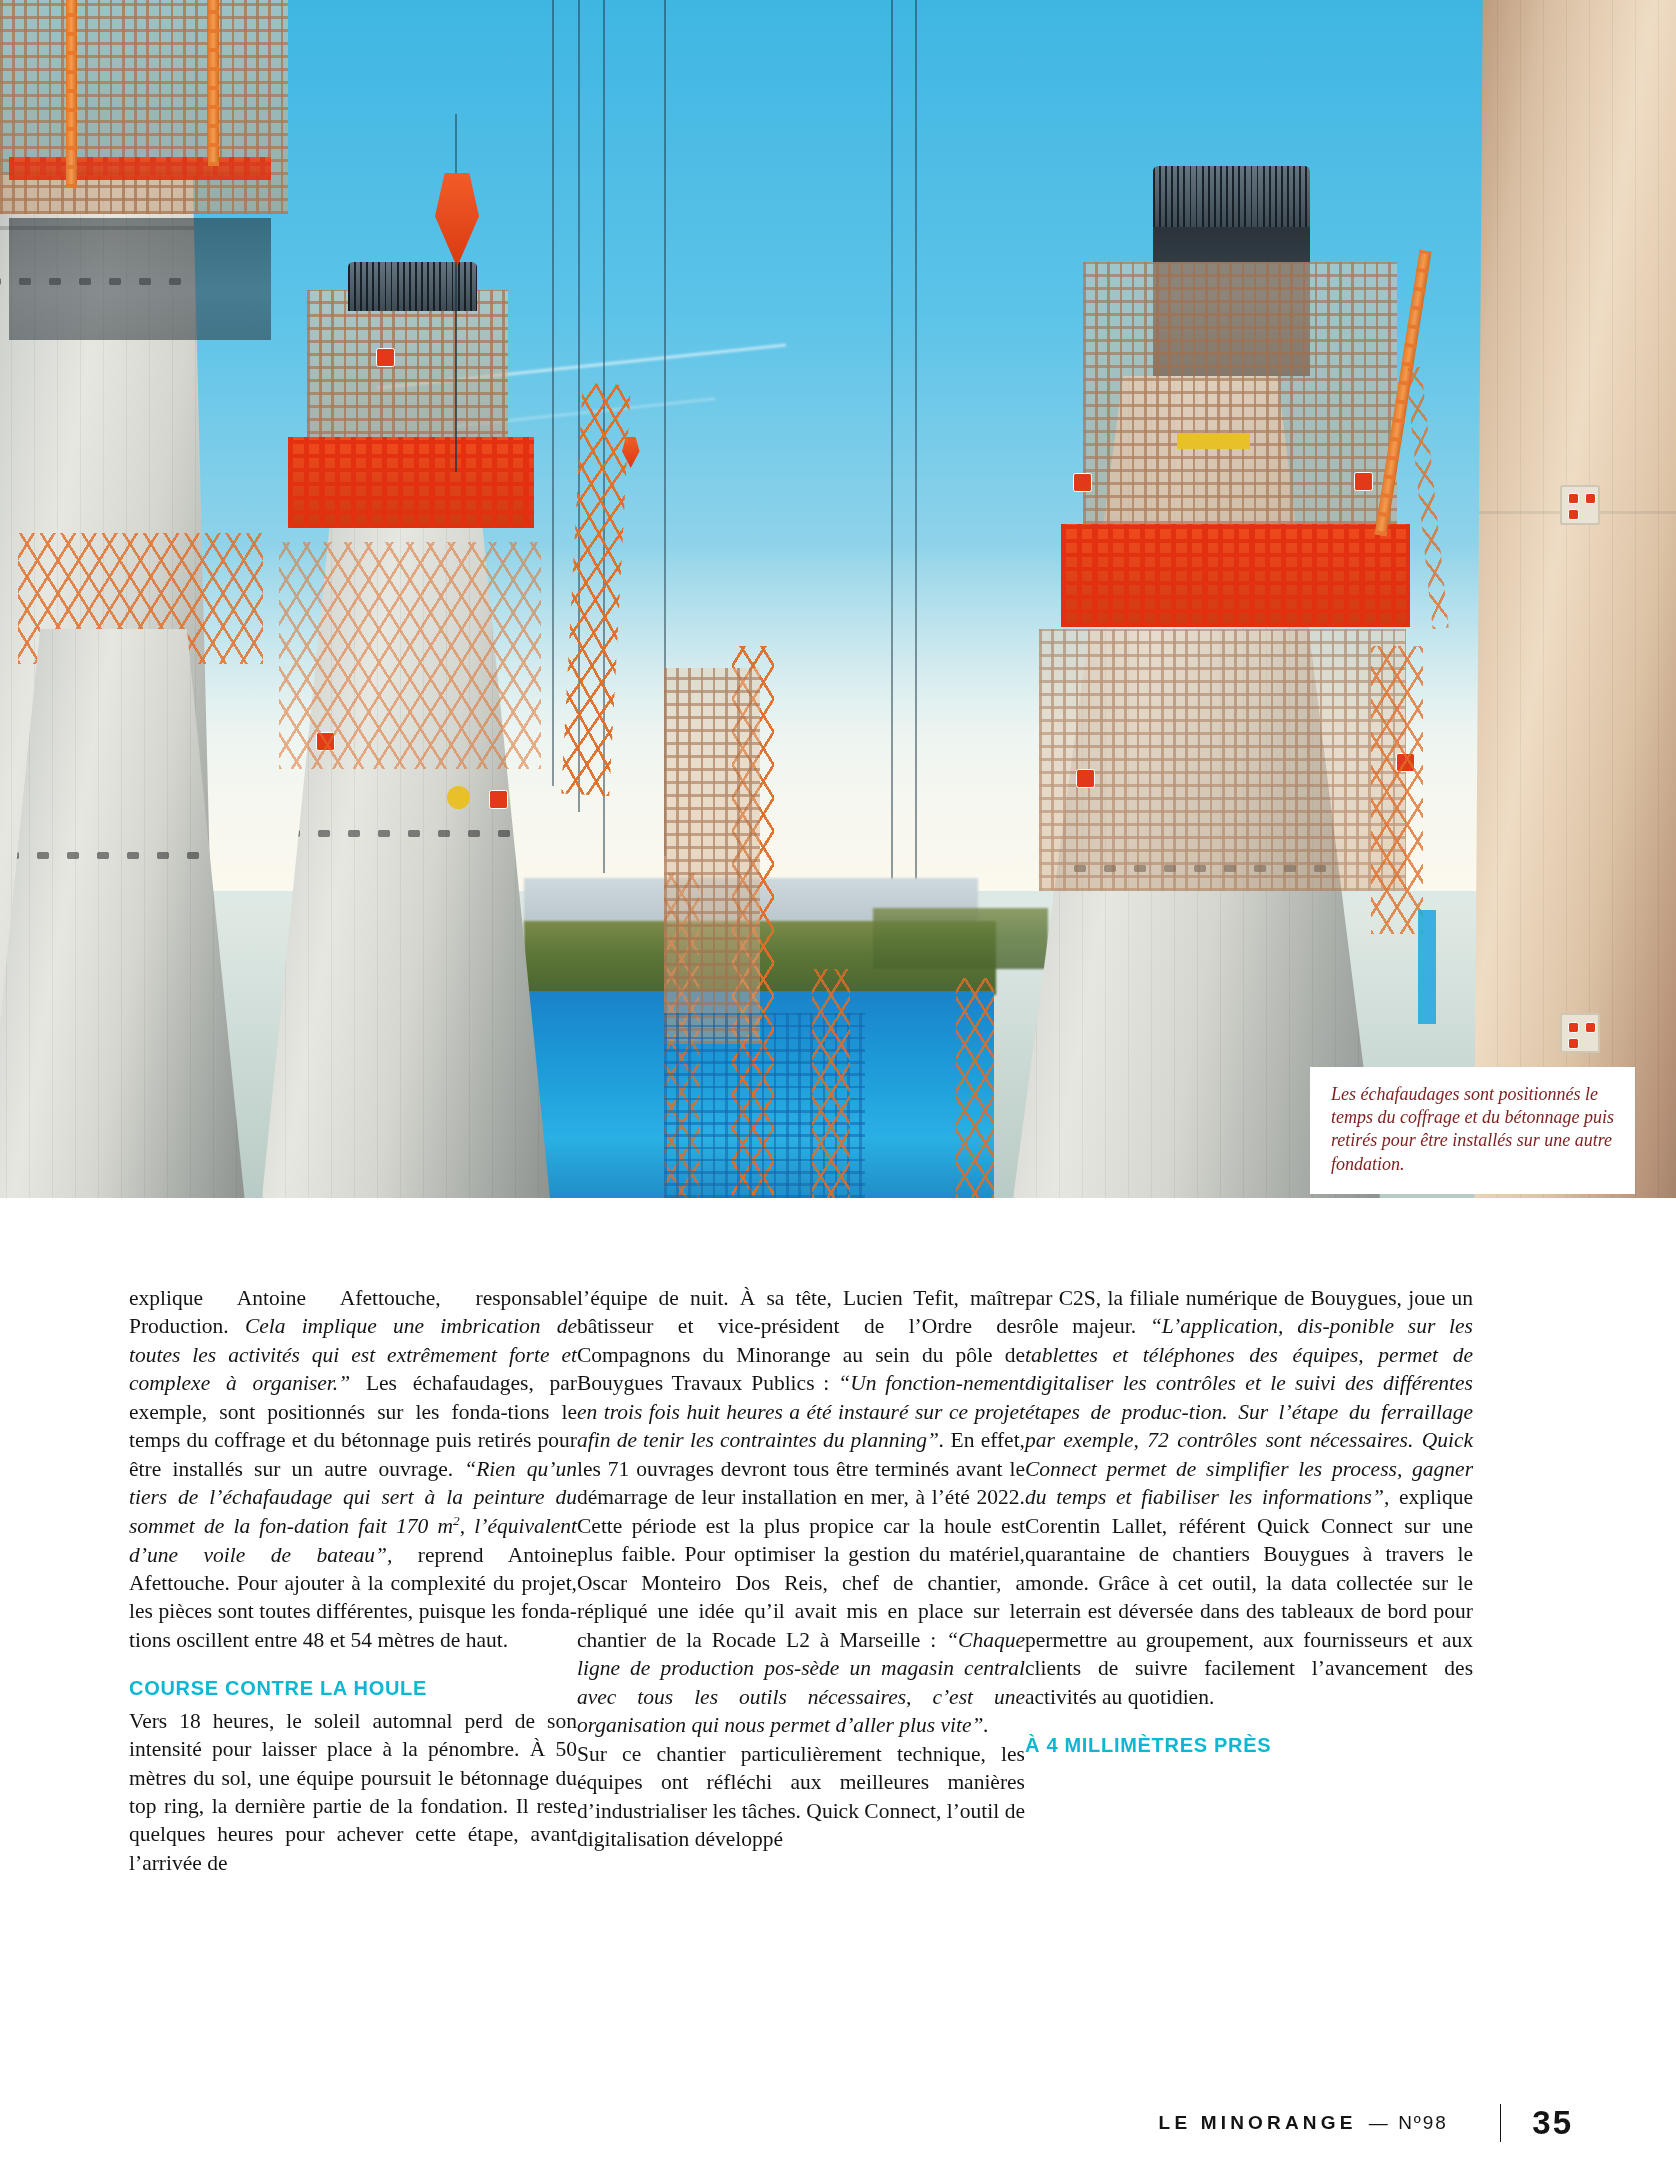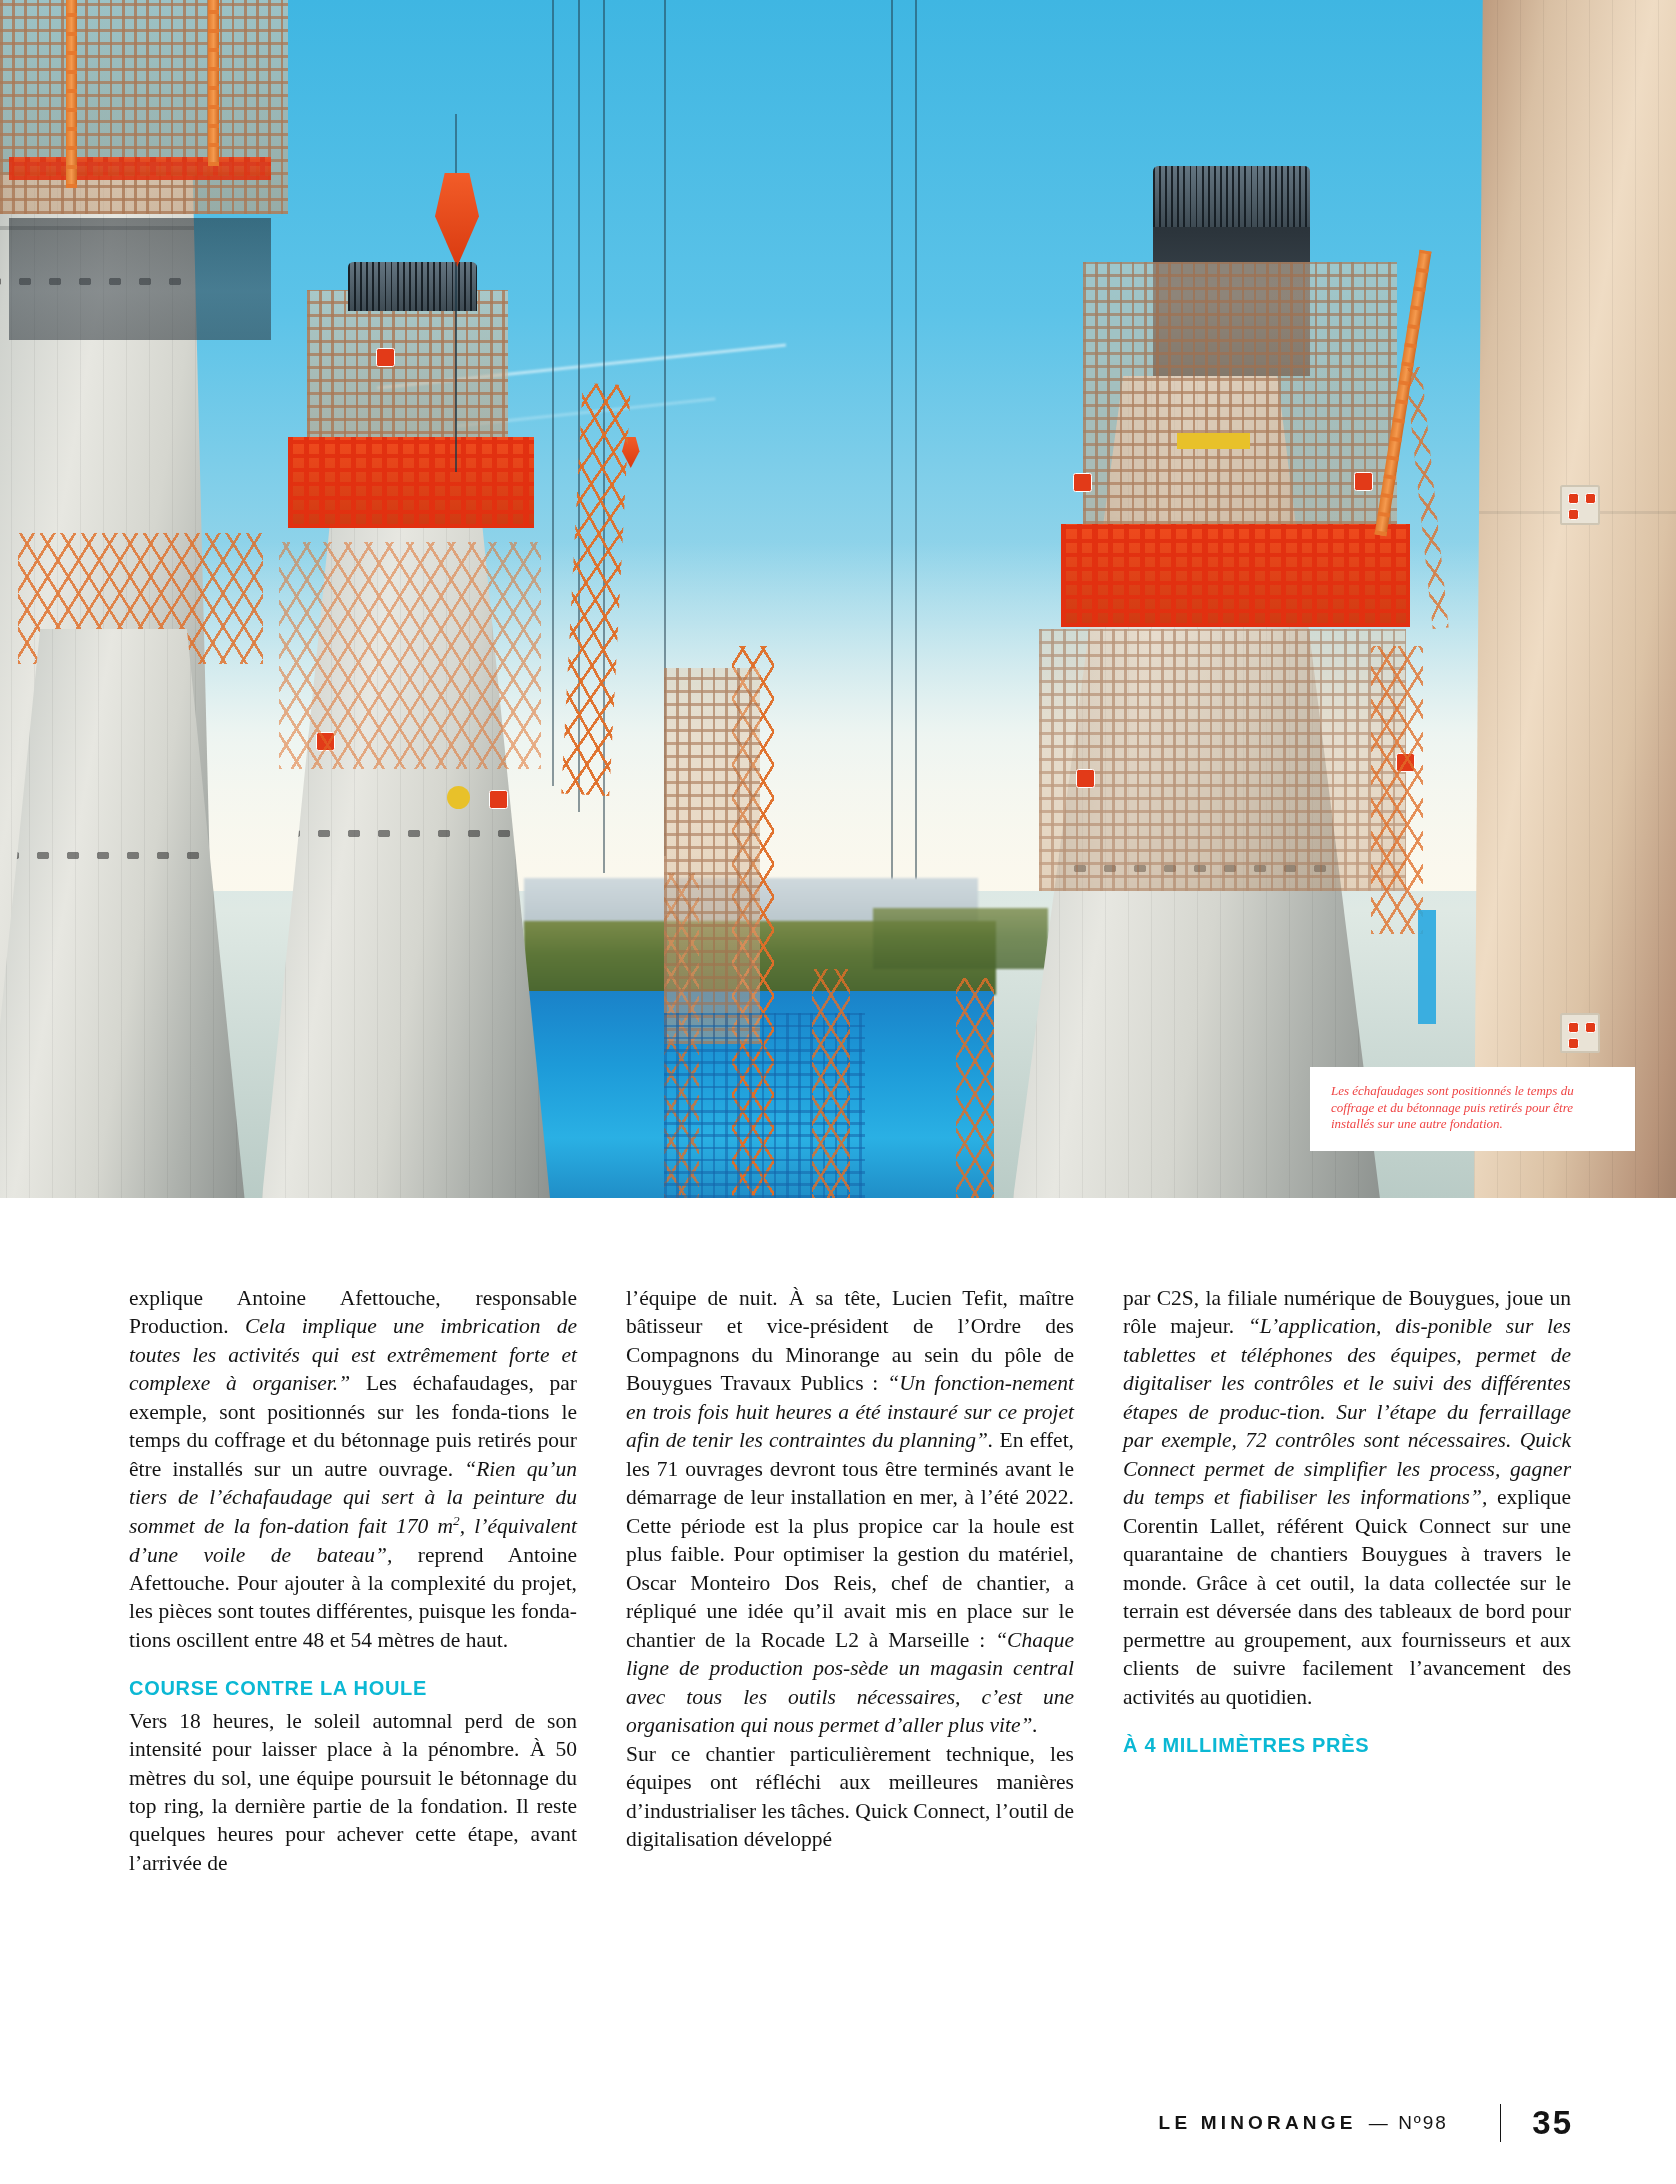--- a/index.html
+++ b/index.html
@@ -143,42 +143,41 @@
     position:absolute;
     left:1310px;
     top:1067px;
     width:325px;
     padding:15.7px 21px 17.5px 21px;
     background:#ffffff;
   }
   .caption-box p {
     font-family:"Liberation Serif", serif;
     font-style:italic;
-    font-size:13px;
+    font-size:18px;
     line-height:1.30;
-    color:#ef4444;
+    color:#7f1d1d;
   }
 
   
   .article {
     position:absolute;
     left:0;
     top:1198px;
     width:1677px;
     height:986px;
     background:#ffffff;
   }
 
   .columns {
     position:absolute;
     left:129px;
     top:86px;
     width:1444px;
     display:flex;
-    gap:49px;
   }
   .col { width:448px; }
 
   .col p {
     font-family:"Liberation Serif", serif;
     font-size:21.5px;
     line-height:1.325;
     text-align:justify;
     text-justify:inter-word;
     hyphens:manual;

